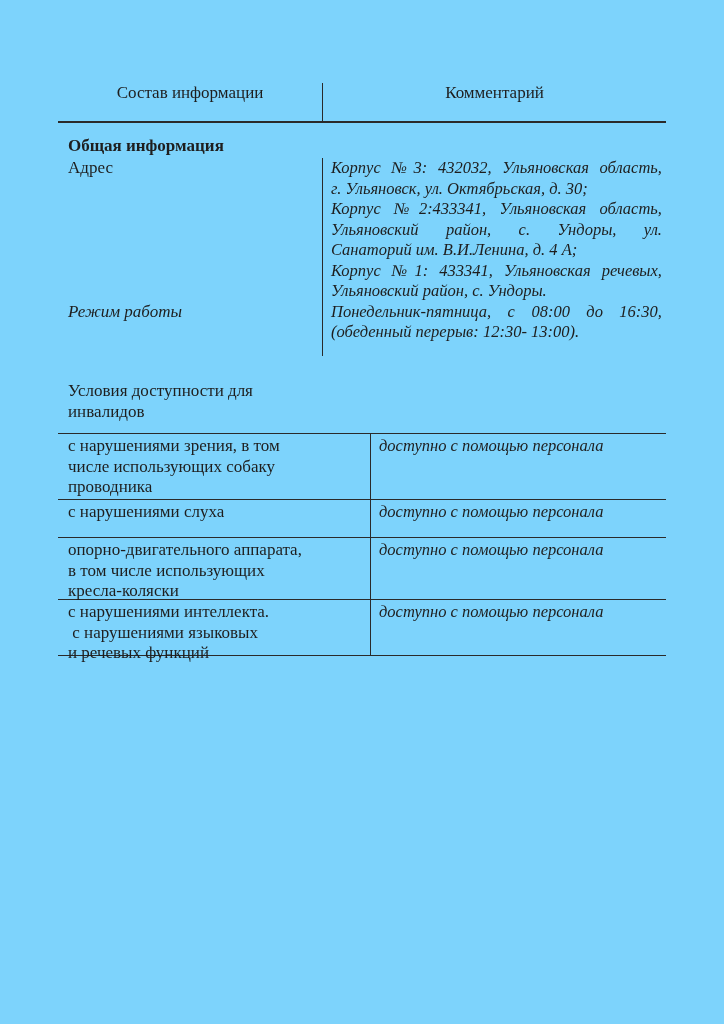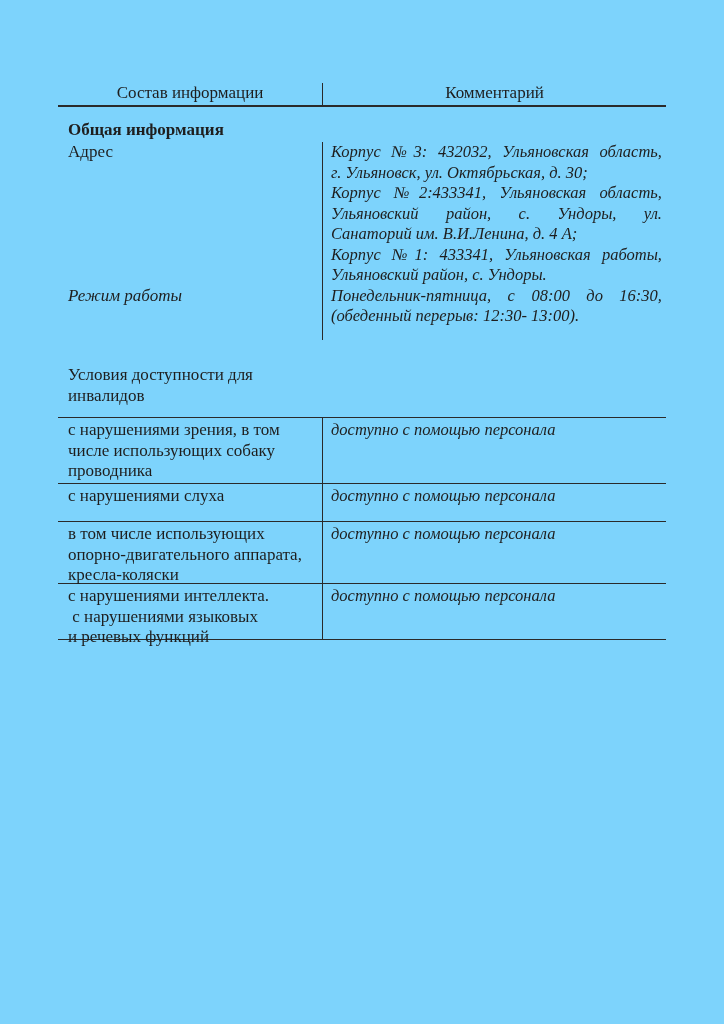--- a/index.html
+++ b/index.html
@@ -29,21 +29,21 @@
   }
   .thead .hc1 {
     width: 264px;
     text-align: center;
     padding-bottom: 2px;
   }
   .thead .hc2 {
     flex: 1;
     border-left: 1.5px solid #2a2a2a;
     text-align: center;
-    padding-bottom: 2px;
+    padding-bottom: 18px;
   }
   
   .sec-title {
     font-weight: bold;
     font-size: 17px;
     line-height: 21px;
     margin: 12px 0 2px 10px;
   }
   .sec-title2 {
     font-size: 17px;
@@ -73,20 +73,21 @@
   .al { text-align: left; }
   .jl { text-align: justify; text-align-last: justify; }
   
   .acc {
     margin-top: 11px;
     border-bottom: 1.5px solid #2a2a2a;
   }
   .arow {
     display: flex;
     border-top: 1.5px solid #2a2a2a;
+    gap: 48px;
   }
   .arow .c1 {
     width: 264px;
     padding: 2px 6px 0 10px;
     font-size: 17px;
     line-height: 20.5px;
   }
   .arow .c2 {
     flex: 1;
     border-left: 1.5px solid #2a2a2a;
@@ -117,21 +118,21 @@
       <div class="c1">
         <div>Адрес</div>
         <div class="label2">Режим работы</div>
       </div>
       <div class="c2">
         <div class="jl">Корпус №3: 432032, Ульяновская область,</div>
         <div class="al">г. Ульяновск, ул. Октябрьская, д. 30;</div>
         <div class="jl">Корпус №2:433341, Ульяновская область,</div>
         <div class="jl">Ульяновский район, с. Ундоры, ул.</div>
         <div class="al">Санаторий им. В.И.Ленина, д. 4 А;</div>
-        <div class="jl">Корпус №1: 433341, Ульяновская работы,</div>
+        <div class="jl">Корпус №1: 433341, Ульяновская речевых,</div>
         <div class="al">Ульяновский район, с. Ундоры.</div>
         <div class="jl">Понедельник-пятница, с 08:00 до 16:30,</div>
         <div class="al">(обеденный перерыв: 12:30- 13:00).</div>
       </div>
     </div>
 
     <div class="sec-title2">
         <div>Условия доступности для</div>
         <div>инвалидов</div>
       </div>
@@ -146,22 +147,22 @@
         <div class="c2">доступно с помощью персонала</div>
       </div>
       <div class="arow r2">
         <div class="c1">
             <div>с нарушениями слуха</div>
           </div>
         <div class="c2">доступно с помощью персонала</div>
       </div>
       <div class="arow r3">
         <div class="c1">
+            <div>опорно-двигательного аппарата,</div>
             <div>в том числе использующих</div>
-            <div>опорно-двигательного аппарата,</div>
             <div>кресла-коляски</div>
           </div>
         <div class="c2">доступно с помощью персонала</div>
       </div>
       <div class="arow r4">
         <div class="c1">
             <div>с нарушениями интеллекта.</div>
             <div>&nbsp;с нарушениями языковых</div>
             <div>и речевых функций</div>
           </div>

